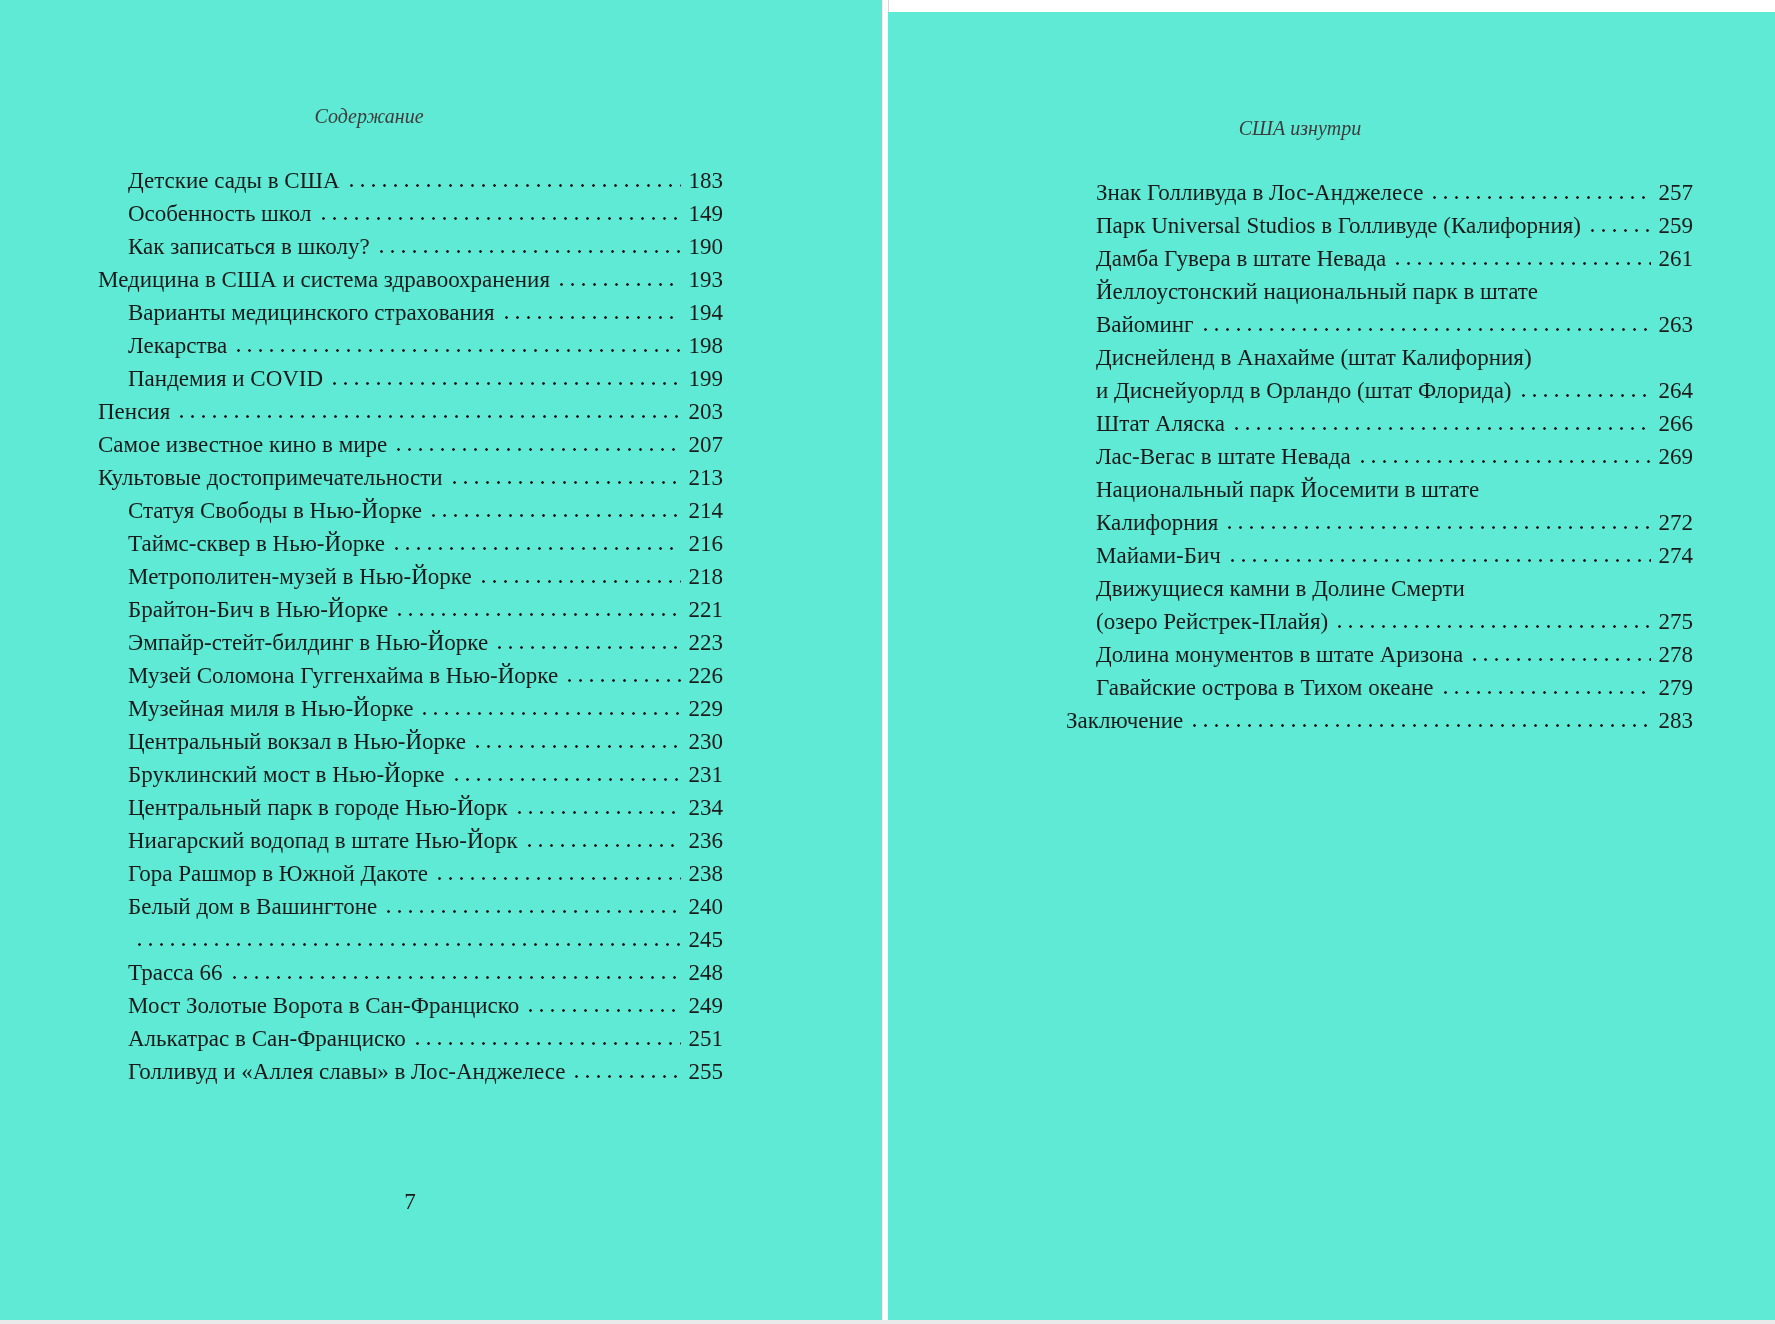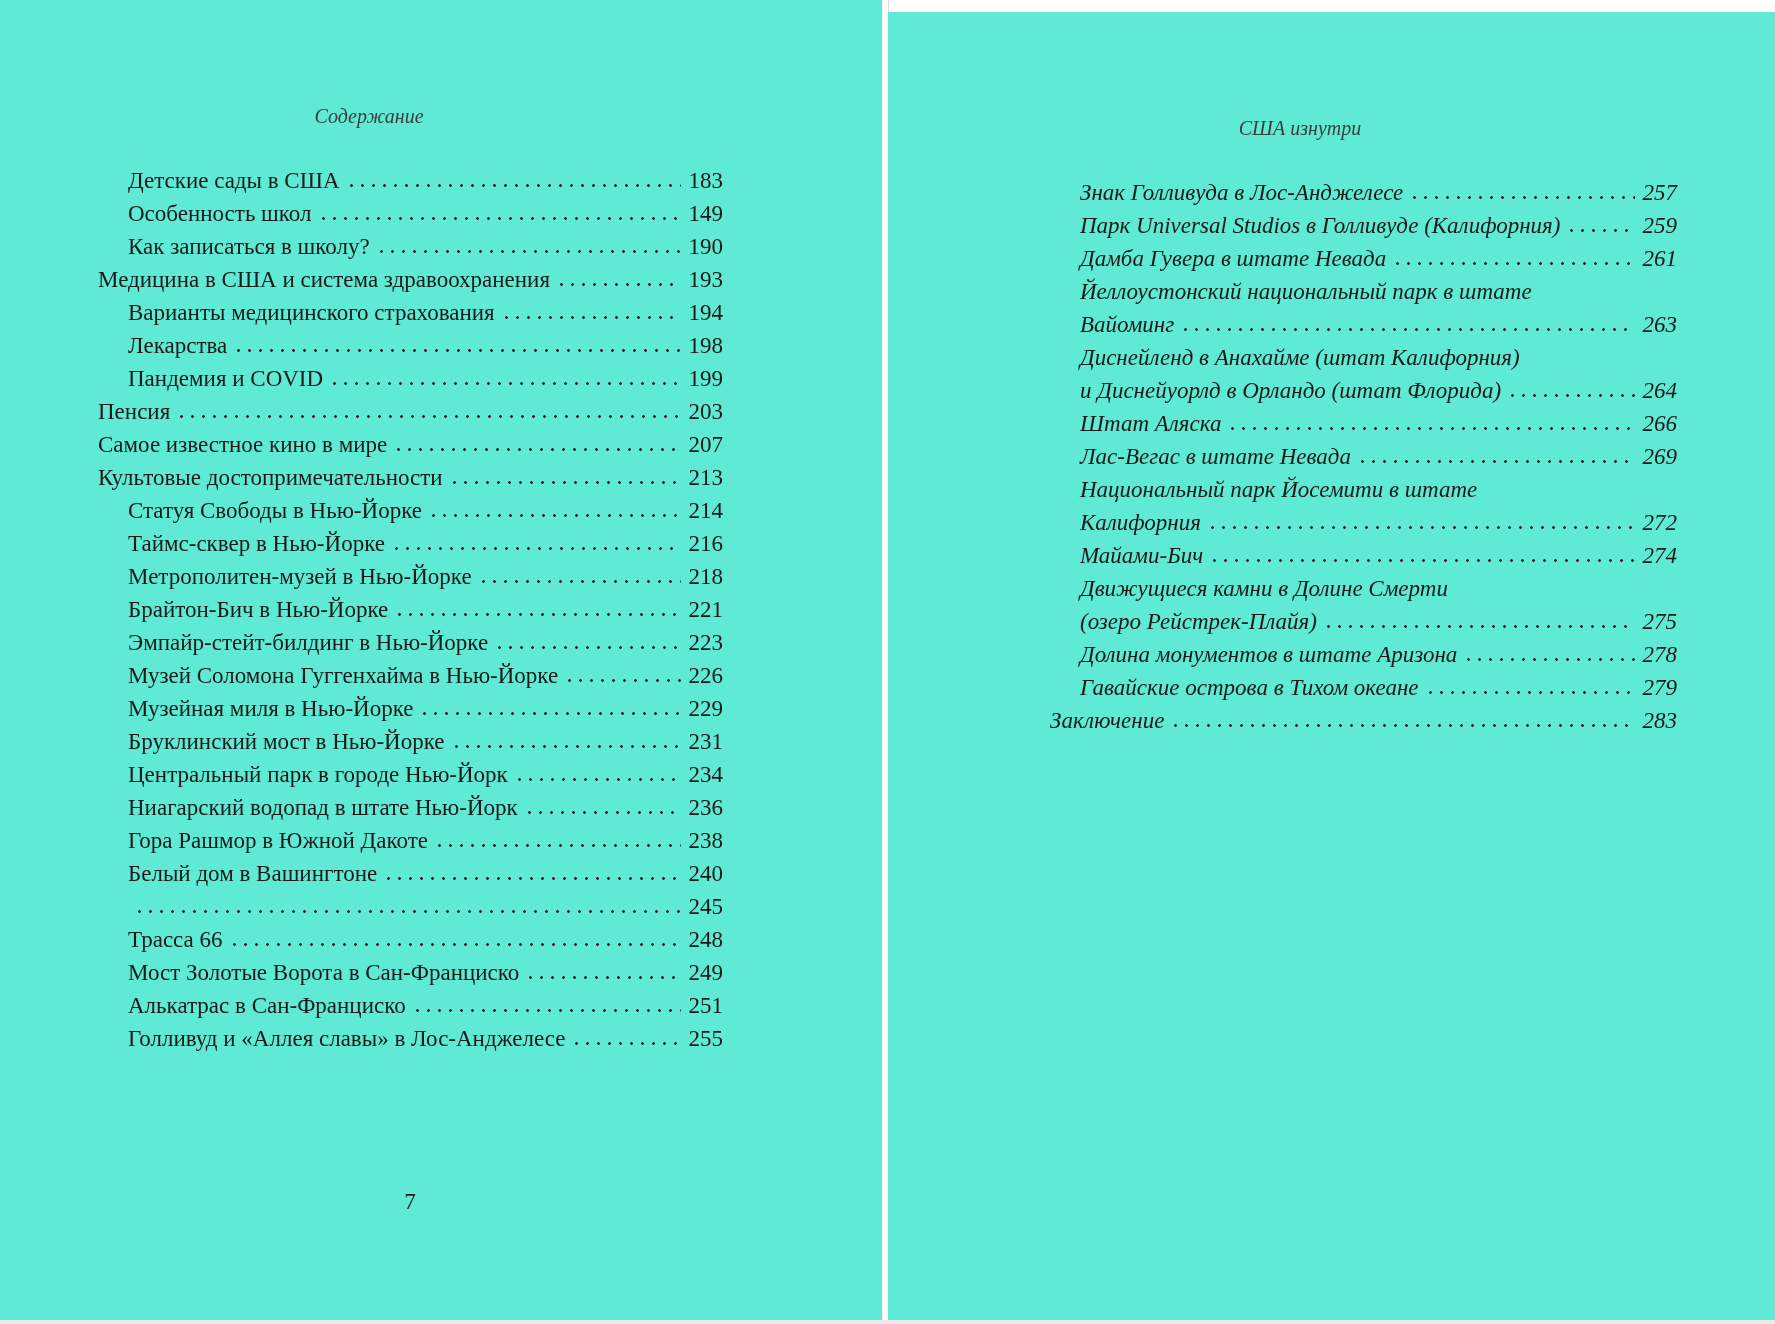--- a/index.html
+++ b/index.html
@@ -26,21 +26,21 @@
   }
   .running-head {
     position: absolute; transform: translateX(-50%);
     font-style: italic; font-size: 20px; line-height: 24px;
     color: #3d3d3d; white-space: nowrap;
   }
   .page-left  .running-head { left: 369px; top: 104px; }
   .page-right .running-head { left: 412px; top: 104px; }
   .toc-block { position: absolute; top: 164px; }
   .page-left  .toc-block { left: 98px;  width: 625px; }
-  .page-right .toc-block { left: 162px; width: 627px; font-style: italic; }
+  .page-right .toc-block { left: 178px; width: 627px; }
   .toc-entry.level-1 { padding-left: 30px; }
   .toc-line {
     display: flex; align-items: baseline;
     font-size: 23px; line-height: 33px;
   }
   .toc-text { white-space: nowrap; }
   .toc-page { white-space: nowrap; }
   .leader {
     flex: 1 1 auto; min-width: 10px; height: 5px;
     margin: 0 8px 0 6px;
@@ -176,20 +176,27 @@
         </div>
         <div class="toc-entry level-1">
           <div class="toc-line">
             <span class="toc-text">Музейная миля в Нью-Йорке</span>
             <span class="leader"></span>
             <span class="toc-page">229</span>
           </div>
         </div>
         <div class="toc-entry level-1">
           <div class="toc-line">
+            <span class="toc-text">Центральный вокзал в Нью-Йорке</span>
+            <span class="leader"></span>
+            <span class="toc-page">230</span>
+          </div>
+        </div>
+        <div class="toc-entry level-1">
+          <div class="toc-line">
             <span class="toc-text">Бруклинский мост в Нью-Йорке</span>
             <span class="leader"></span>
             <span class="toc-page">231</span>
           </div>
         </div>
         <div class="toc-entry level-1">
           <div class="toc-line">
             <span class="toc-text">Центральный парк в городе Нью-Йорк</span>
             <span class="leader"></span>
             <span class="toc-page">234</span>

